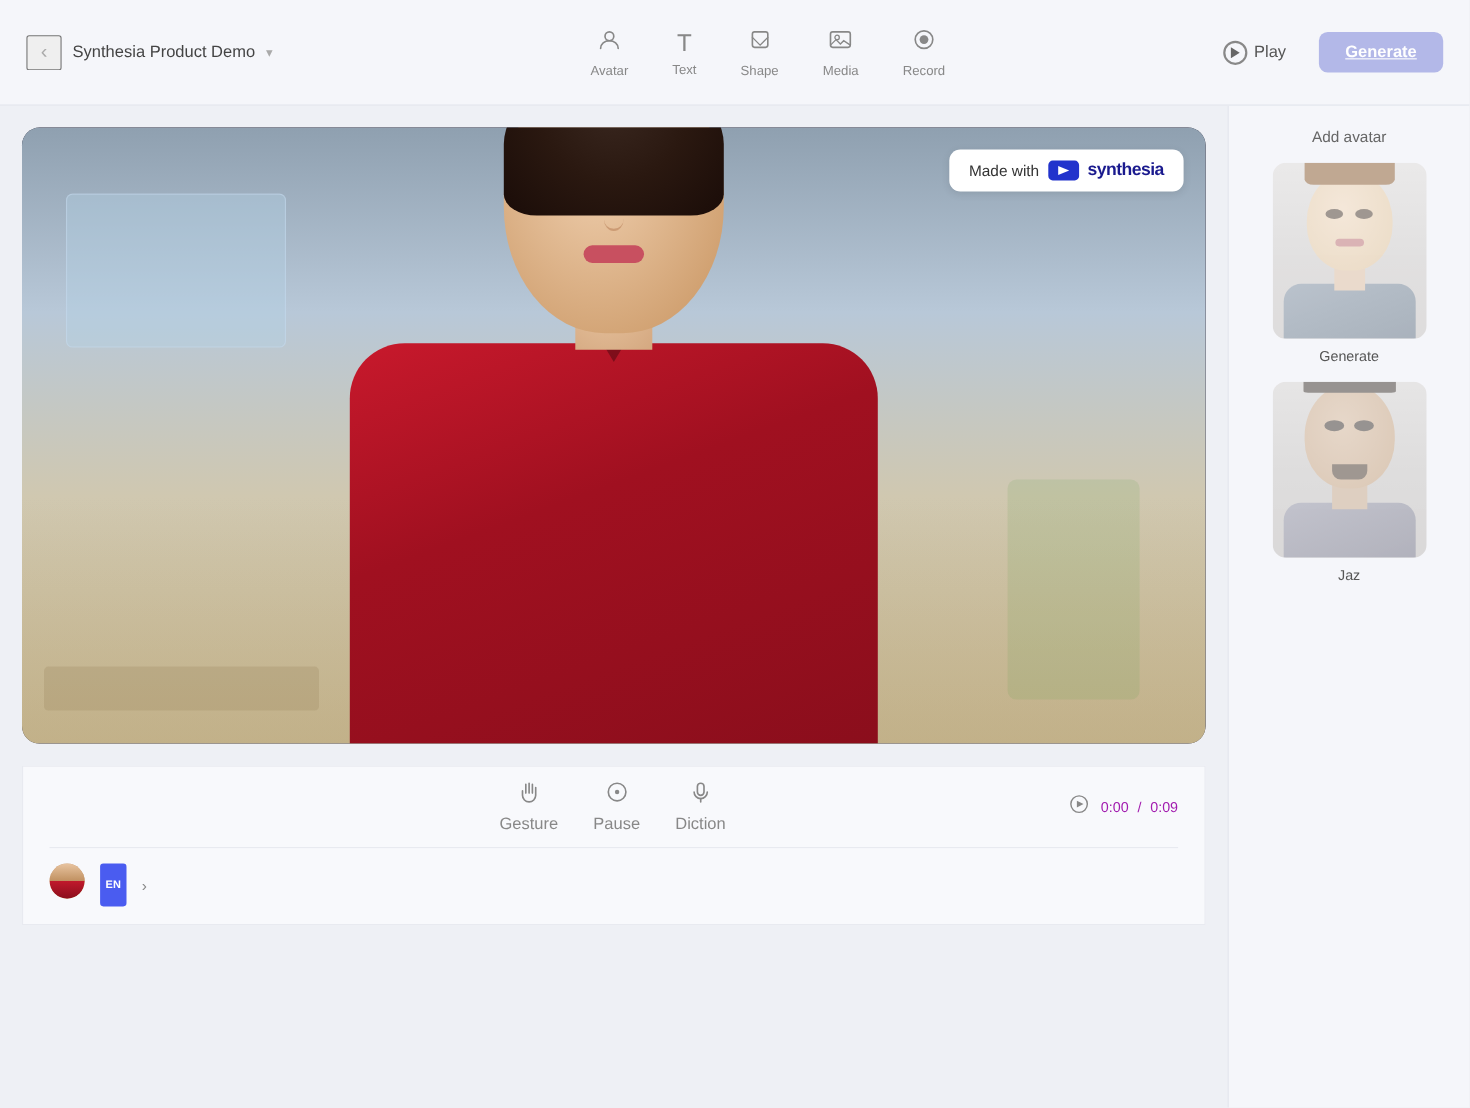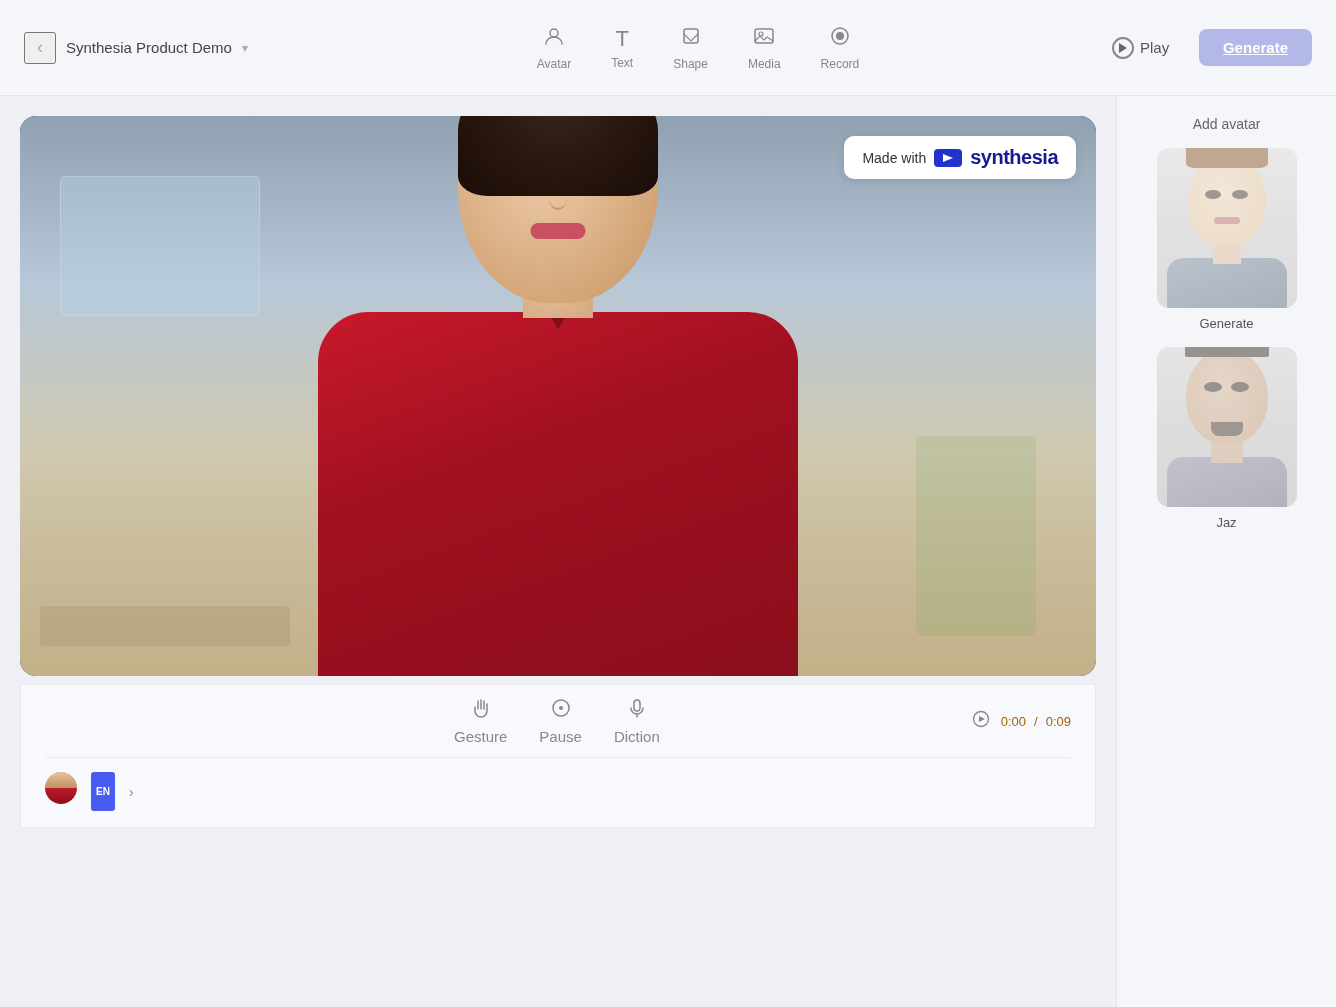--- a/index.html
+++ b/index.html
@@ -120,21 +120,21 @@
       display: flex;
       overflow: hidden;
     }
 
     
     .center-panel {
       flex: 1;
       display: flex;
       flex-direction: column;
       padding: 20px 20px 0 20px;
-      gap: 0;
+      gap: 12px;
     }
 
     
     .video-preview {
       border-radius: 16px;
       overflow: hidden;
       position: relative;
       background: #1a1a2e;
       flex: 1;
       max-height: 560px;
@@ -197,21 +197,21 @@
       color: #888;
     }
     .control-label {
       font-size: 15px;
       color: #888;
     }
     .controls-right {
       display: flex;
       align-items: center;
       gap: 8px;
-      color: #a16207;
+      color: #a21caf;
       font-size: 13px;
     }
     .play-mini-btn {
       width: 24px;
       height: 24px;
       border: none;
       background: none;
       cursor: pointer;
       font-size: 16px;
       color: #666;
@@ -411,21 +411,21 @@
 
       <div style="position:absolute;bottom:93%;left:50%;transform:translateX(-50%) translateY(30px);width:80px;height:50px;background:#1a0c08;border-radius:50%;z-index:1;"></div>
 
       <div class="watermark-badge">
         <span>Made with</span>
         <span style="display:inline-flex;align-items:center;justify-content:center;width:28px;height:18px;background:#2233cc;border-radius:4px;">
           <svg width="14" height="10" viewBox="0 0 14 10" fill="white">
               <polygon points="2,1 12,5 2,9"></polygon>
             </svg>
         </span>
-        <span style="font-weight:700;color:#1a1a8e;font-size:20px;letter-spacing:-0.5px;">synthesia</span>
+        <span style="font-weight:700;color:#1a1a8e;font-size:16px;letter-spacing:-0.5px;">synthesia</span>
       </div>
     </div>
 
     <div class="bottom-panel">
       <div class="controls-row">
         <div style="width:100px;"></div>
         <div class="controls-center">
           <div class="control-item">
             <span class="control-icon">
               <svg width="22" height="22" viewBox="0 0 22 22" fill="none">

